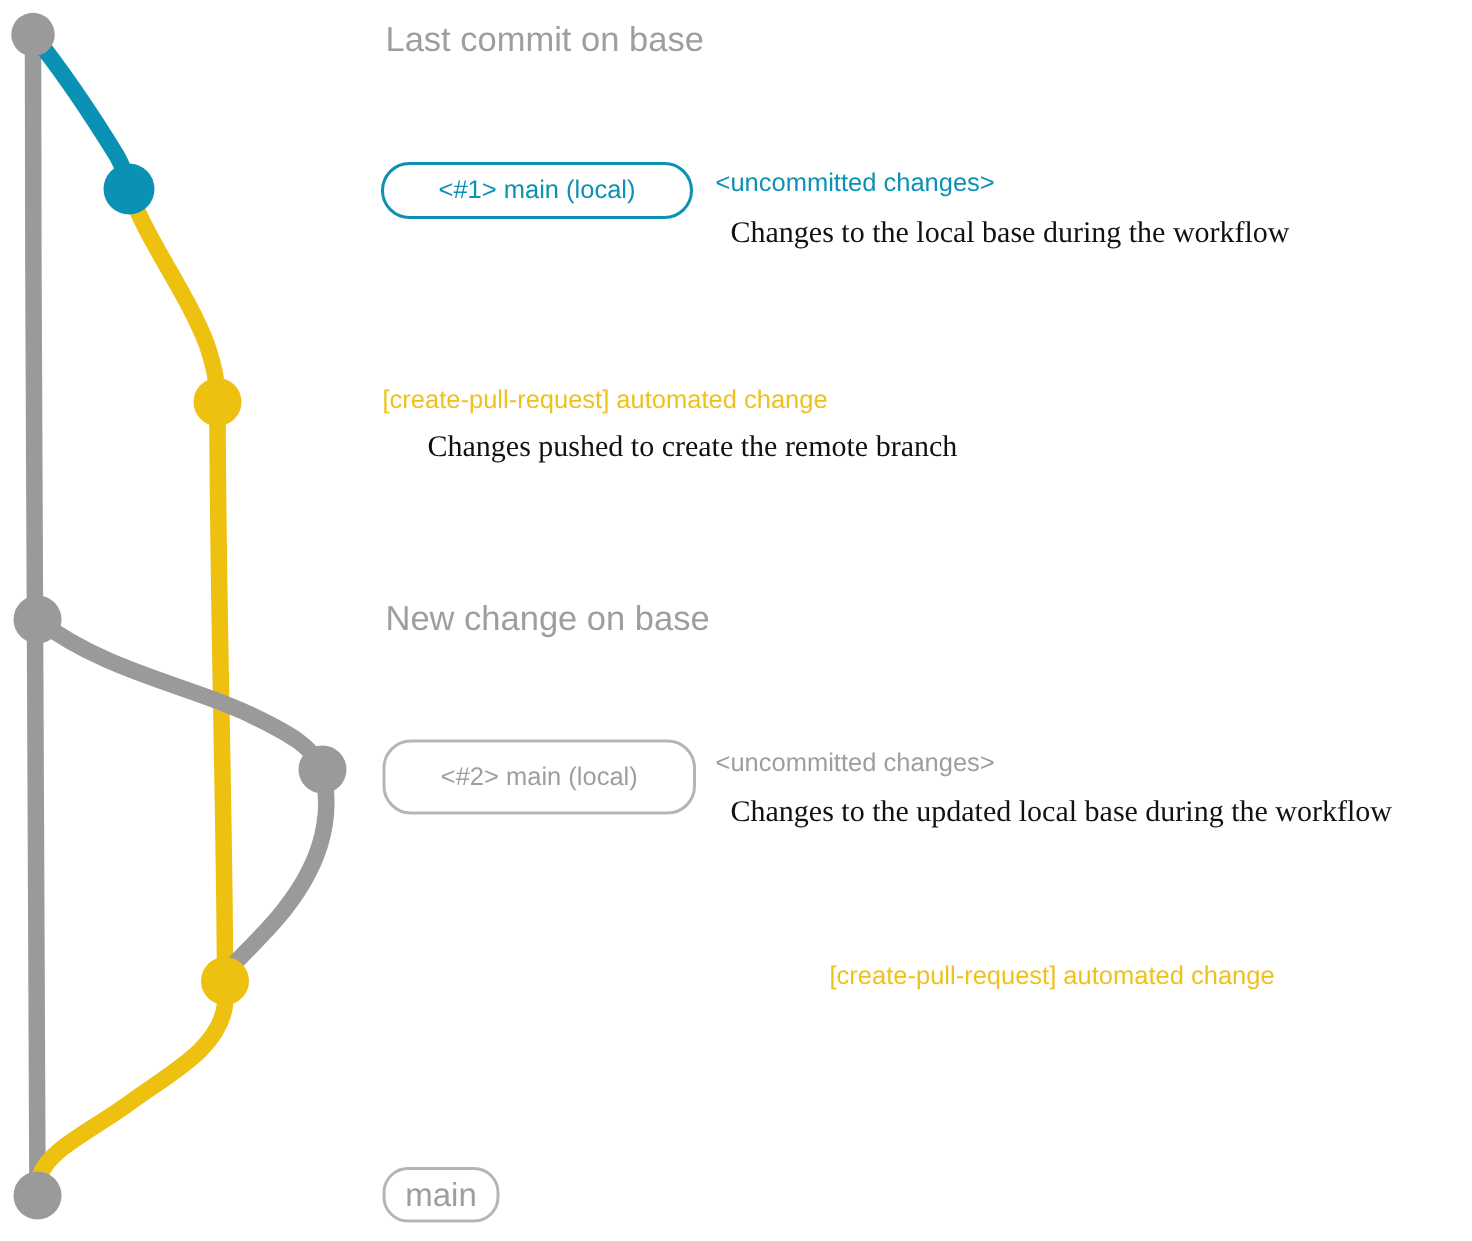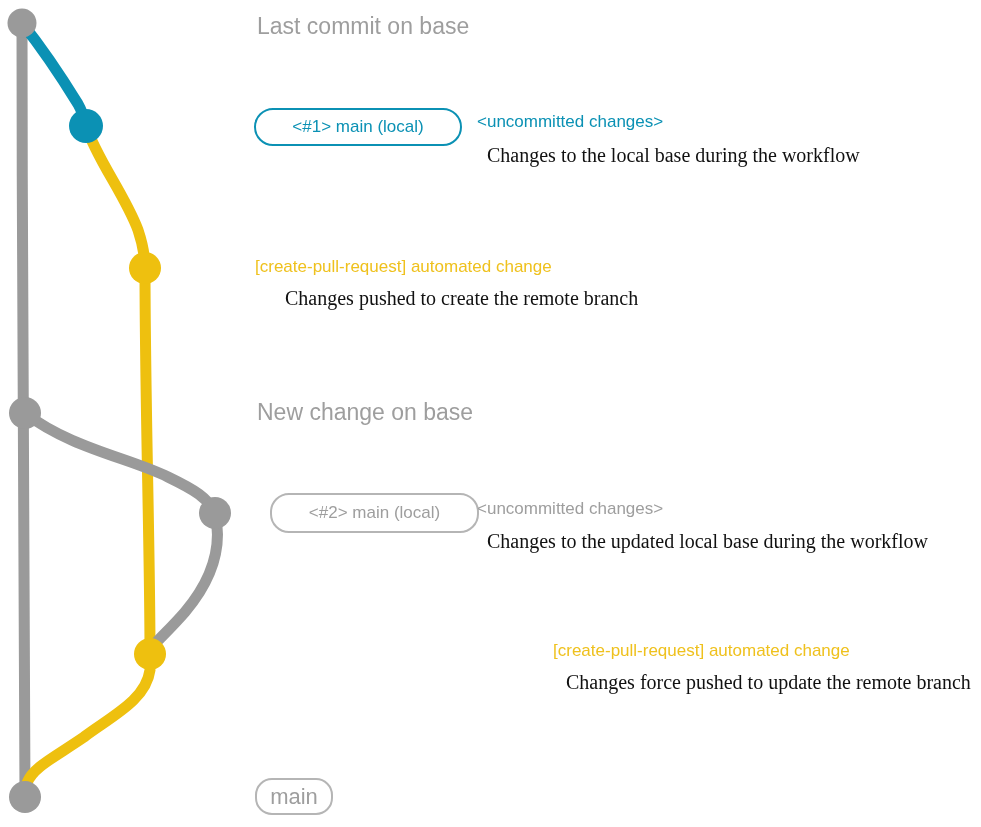--- a/index.html
+++ b/index.html
@@ -67,26 +67,25 @@
     <span>&lt;#1&gt; main (local)</span>
   </div>
   <div class="abs note teal" style="left:477px;top:112px;">&lt;uncommitted changes&gt;</div>
   <div class="abs desc" style="left:487px;top:144px;">Changes to the local base during the workflow</div>
 
   <div class="abs note yellow" style="left:255px;top:257px;">[create-pull-request] automated change</div>
   <div class="abs desc" style="left:285px;top:287px;">Changes pushed to create the remote branch</div>
 
   <div class="abs gray-label" style="left:257px;top:399px;">New change on base</div>
 
-  <div class="abs badge gray note" style="left:270px;top:493px;width:209px;height:40px;">
+  <div class="abs badge gray note" style="left:255px;top:493px;width:209px;height:50px;">
     <span>&lt;#2&gt; main (local)</span>
   </div>
   <div class="abs note gray" style="left:477px;top:499px;">&lt;uncommitted changes&gt;</div>
   <div class="abs desc" style="left:487px;top:530px;">Changes to the updated local base during the workflow</div>
 
   <div class="abs note yellow" style="left:553px;top:641px;">[create-pull-request] automated change</div>
-  <div class="abs desc" style="left:566px;top:671px;">Changes force pushed to update the remote branch</div>
 
   <div class="abs badge gray" style="left:255px;top:778px;width:78px;height:37px;border-radius:17px;font-size:22px;">
     <span>main</span>
   </div>
 
 </div>
 
 </body></html>

